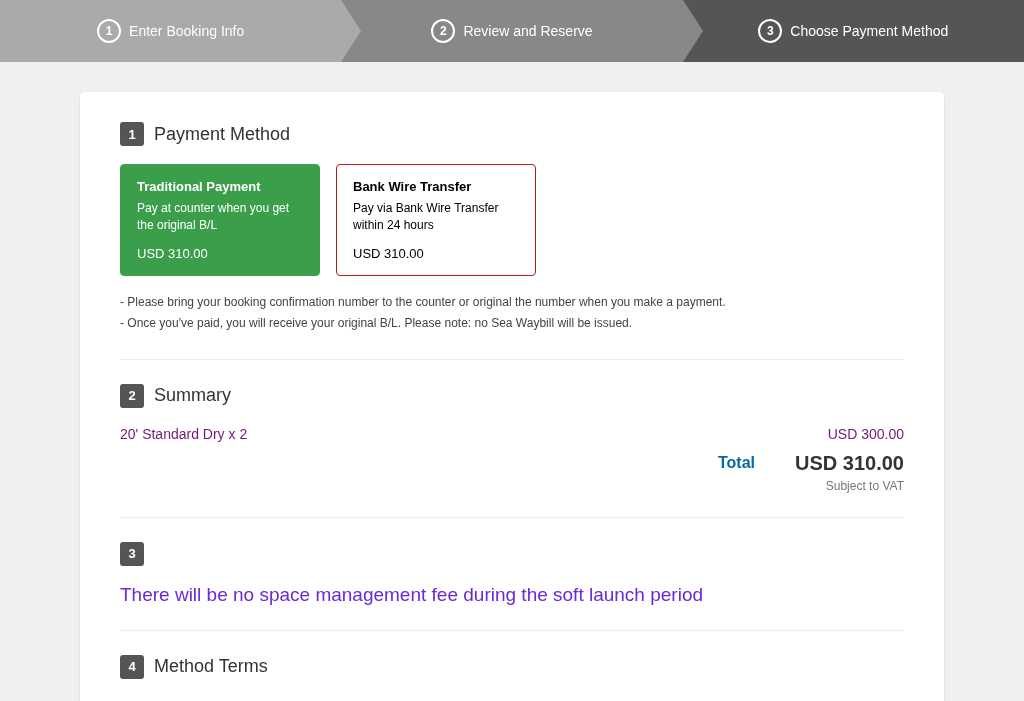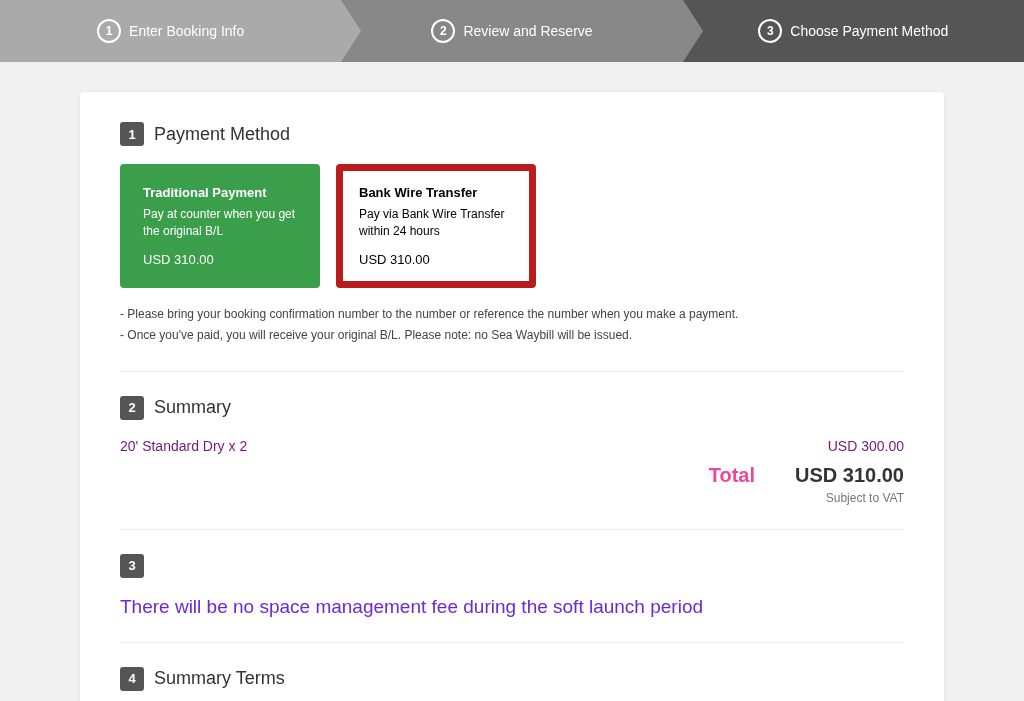--- a/index.html
+++ b/index.html
@@ -100,21 +100,21 @@
       color: #333;
     }
 
     
     .payment-options {
       display: flex;
       gap: 16px;
       margin-bottom: 16px;
     }
     .payment-option {
-      border: 7px solid #b91c1c;
+      border: 1px solid #b91c1c;
       border-radius: 4px;
       padding: 14px 16px;
       width: 200px;
       cursor: pointer;
     }
     .payment-option.selected {
       background: #3a9e4a;
       border-color: #3a9e4a;
       color: white;
     }
@@ -157,23 +157,23 @@
     }
     .summary-total-row {
       display: flex;
       justify-content: flex-end;
       align-items: center;
       gap: 40px;
       margin-top: 10px;
       margin-bottom: 4px;
     }
     .summary-total-label {
-      font-size: 20px;
-      font-weight: bold;
-      color: #ec4899;
+      font-size: 16px;
+      font-weight: bold;
+      color: #0369a1;
     }
     .summary-total-amount {
       font-size: 20px;
       font-weight: bold;
       color: #333;
     }
     .summary-vat {
       text-align: right;
       font-size: 12px;
       color: #777;
@@ -218,21 +218,21 @@
         <div class="payment-option-amount">USD 310.00</div>
       </div>
       <div class="payment-option">
         <div class="payment-option-title">Bank Wire Transfer</div>
         <div class="payment-option-desc">Pay via Bank Wire Transfer within 24 hours</div>
         <div class="payment-option-amount">USD 310.00</div>
       </div>
     </div>
 
     <div class="payment-notes">
-      <div>- Please bring your booking confirmation number to the number or reference the number when you make a payment.</div>
+      <div>- Please bring your booking confirmation number to the counter or original the number when you make a payment.</div>
       <div>- Once you've paid, you will receive your original B/L. Please note: no Sea Waybill will be issued.</div>
     </div>
 
     <hr class="section-divider">
 
     <div class="section-header">
       <div class="section-number">2</div>
       <span class="section-title">Summary</span>
     </div>
 
@@ -251,17 +251,17 @@
 
     <div class="section-header">
       <div class="section-number">3</div>
     </div>
     <p class="space-mgmt-text">There will be no space management fee during the soft launch period</p>
 
     <hr class="section-divider">
 
     <div class="section-header">
       <div class="section-number">4</div>
-      <span class="section-title">Summary Terms</span>
+      <span class="section-title">Method Terms</span>
     </div>
 
   </div>
 </div>
 
 </body></html>

